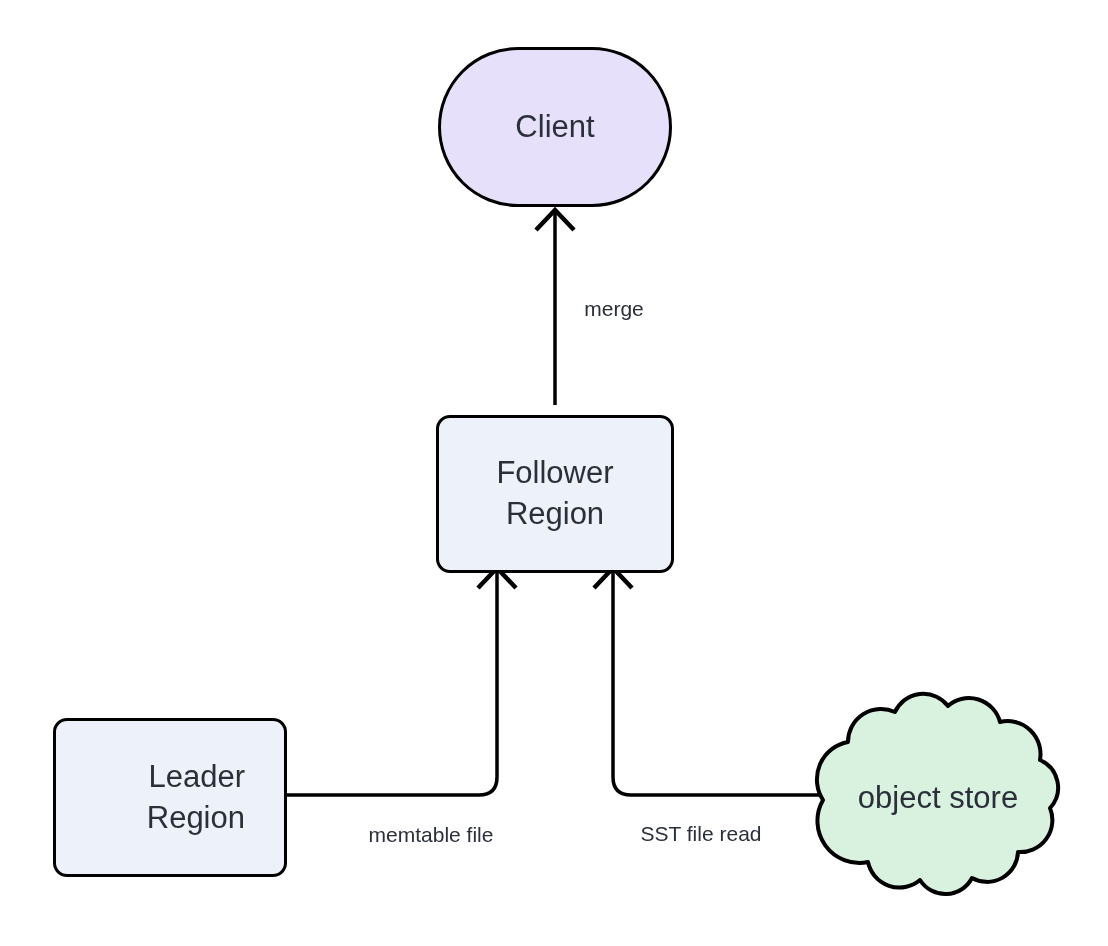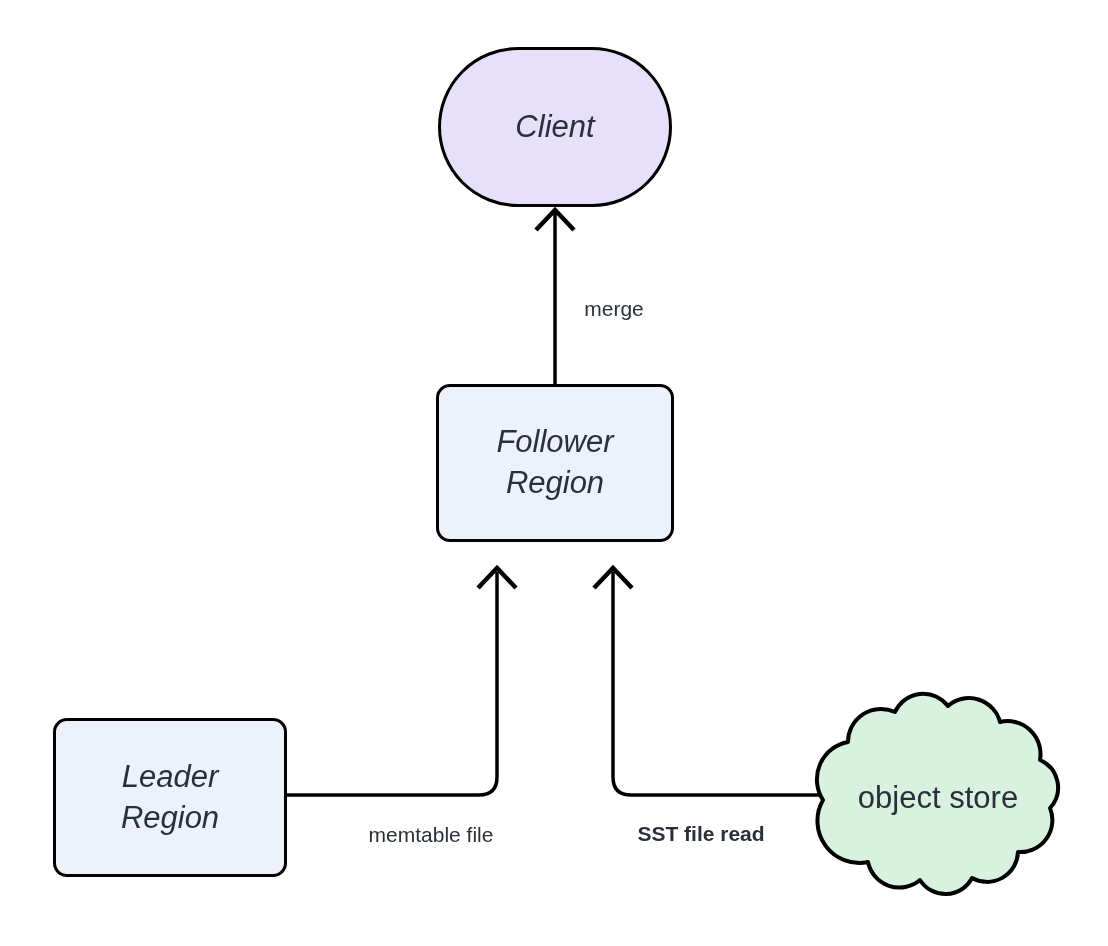--- a/index.html
+++ b/index.html
@@ -42,21 +42,20 @@
   .node {
     position: absolute;
     box-sizing: border-box;
     border: 3.5px solid var(--stroke, #000000);
     display: flex;
     align-items: center;
     justify-content: center;
     text-align: center;
     font-size: 31px;
     line-height: 1.32;
-    font-style: italic;
   }
   .node.stadium {
     background: var(--client-fill, #e6e0fa);
     border-radius: 80px;
   }
   .node.rounded-rect {
     background: var(--region-fill, #edf1fa);
     border-radius: 14px;
   }
   .node-label {
@@ -109,29 +108,29 @@
              A 30 30 0 0 1 920 880
              A 32 32 0 0 1 868 862
              A 42 42 0 0 1 823 800
              Z"></path>
   </svg>
 
   <div class="node stadium" style="left:438px; top:47px; width:234px; height:160px;">
     <span class="node-label one-line">Client</span>
   </div>
 
-  <div class="node rounded-rect" style="left:436px; top:384px; width:238px; height:158px;align-items:center;">
+  <div class="node rounded-rect" style="left:436px; top:415px; width:238px; height:158px;align-items:center;">
     <span class="node-label">Follower Region</span>
   </div>
 
-  <div class="node rounded-rect" style="left:53px; top:718px; width:234px; height:159px;">
+  <div class="node rounded-rect" style="left:53px; top:718px; width:234px; height:159px;text-align:right;">
     <span class="node-label">Leader Region</span>
   </div>
 
   <div class="cloud-text" style="left:938px; top:798px;">object store</div>
 
   <div class="edge-label" style="left:614px; top:309px;">merge</div>
 
   <div class="edge-label" style="left:431px; top:835px;">memtable file</div>
 
-  <div class="edge-label" style="left:701px; top:834px;font-weight:bold;">SST file read</div>
+  <div class="edge-label" style="left:701px; top:834px;">SST file read</div>
 
 </div>
 
 </body></html>

